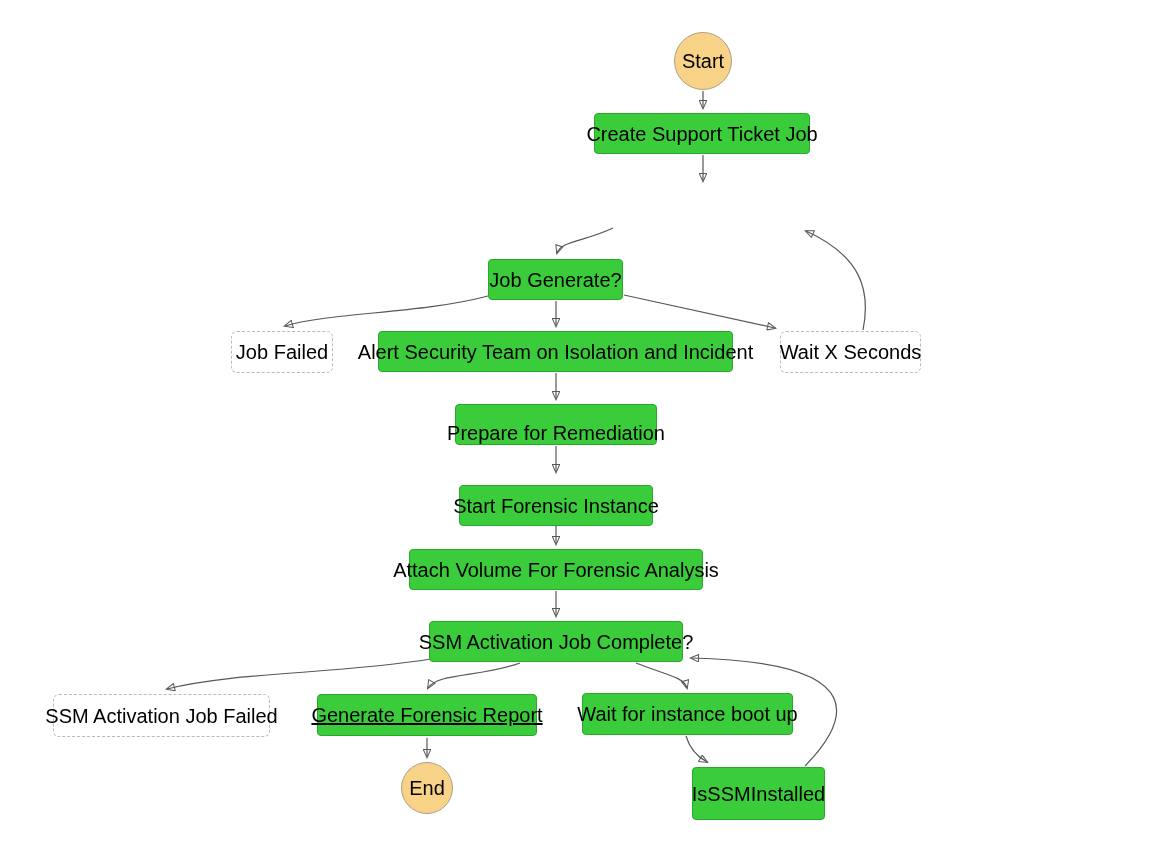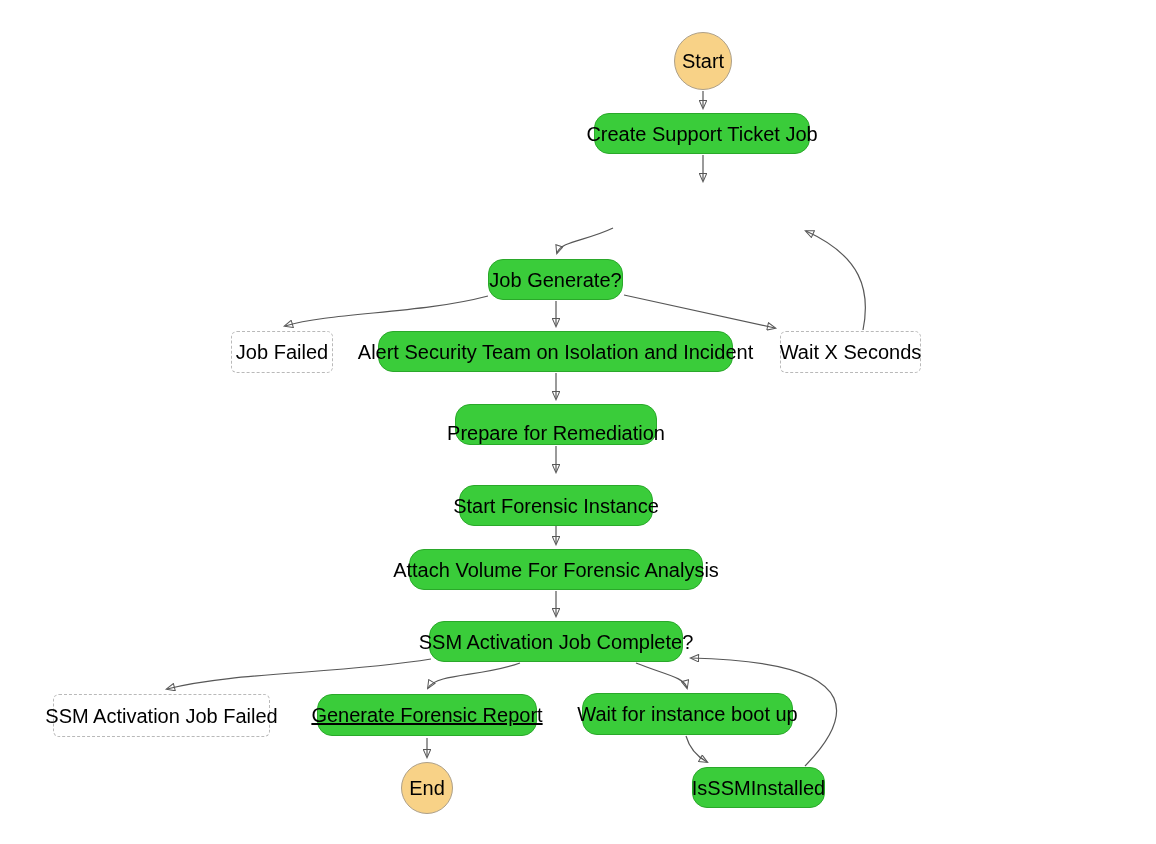--- a/index.html
+++ b/index.html
@@ -30,21 +30,21 @@
     justify-content: center;
     text-align: center;
     font-size: 20px;
     color: #000000;
     line-height: 1.1;
     white-space: nowrap;
   }
   .process {
     background: #3acc3a;
     border: 1px solid #2aa82a;
-    border-radius: 15px;
+    border-radius: 4px;
   }
   .optional {
     background: #ffffff;
     border: 1px dashed #b9b9b9;
     border-radius: 6px;
     justify-content: center;
   }
   .terminal {
     background: #f8d287;
     border: 1px solid #ada089;
@@ -131,17 +131,17 @@
   </div>
 
   <div class="node process" style="left:582px; top:693px; width:211px; height:42px;">
     <span>Wait for instance boot up</span>
   </div>
 
   <div class="node terminal" style="left:401px; top:762px; width:52px; height:52px;">
     <span>End</span>
   </div>
 
-  <div class="node process" style="left:692px; top:767px; width:133px; height:41px;">
+  <div class="node process" style="left:692px; top:767px; width:133px; height:53px;">
     <span>IsSSMInstalled</span>
   </div>
 
 </div>
 
 </body></html>

